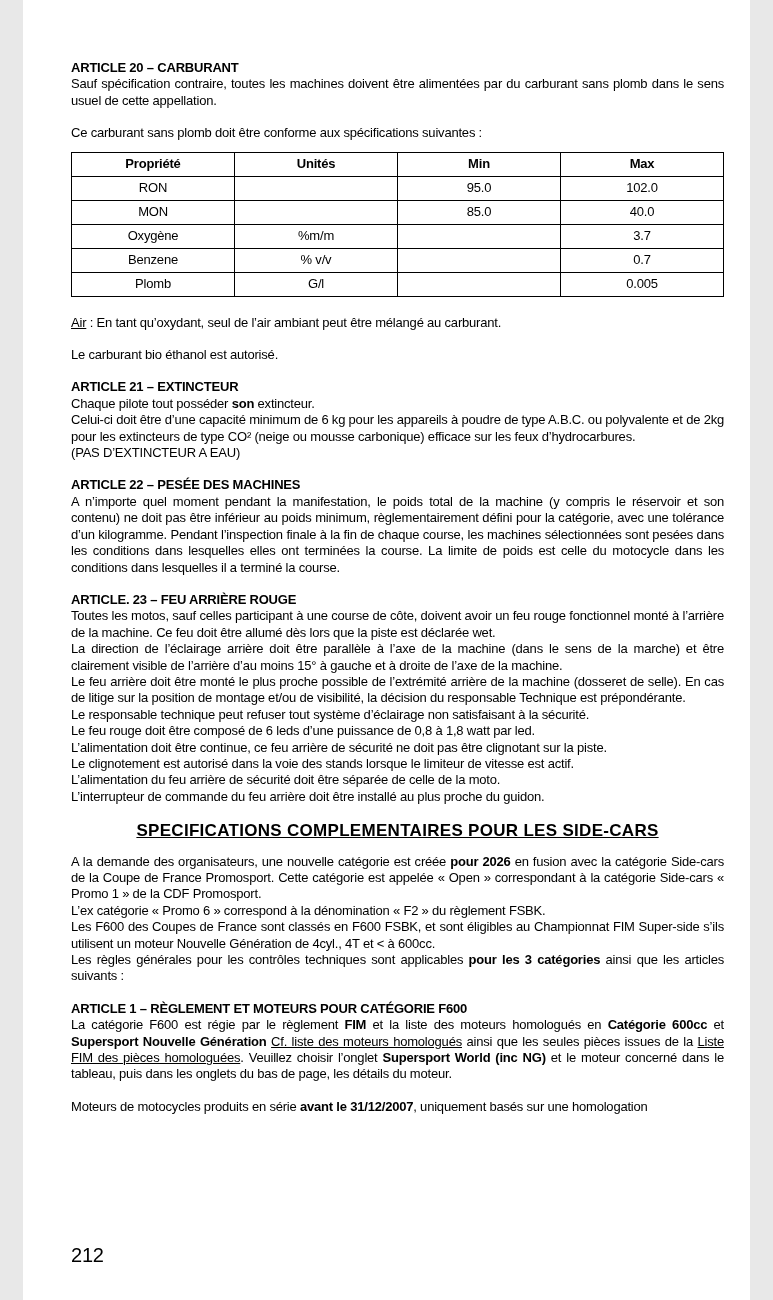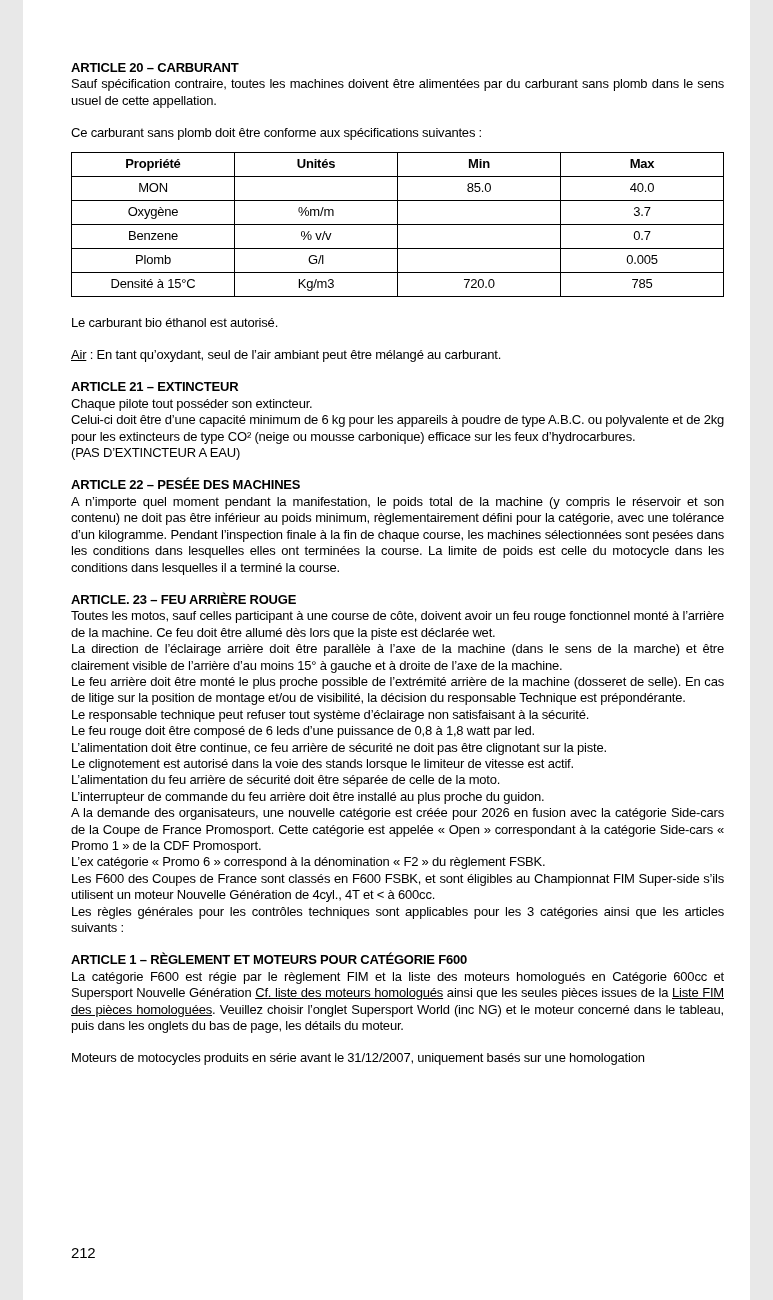--- a/index.html
+++ b/index.html
@@ -19,21 +19,21 @@
     top: 60px;
     width: 653px;
     font-size: 13px;
     line-height: 16.4px;
     letter-spacing: -0.2px;
     text-align: justify;
   }
   .art-title { font-weight: bold; text-align: left; }
   .para { margin: 0; }
   .gap-after { margin-bottom: 16px; }
-  .b { font-weight: normal; }
+  .b { font-weight: bold; }
   .u { text-decoration: underline; }
   table.spec {
     width: 100%;
     border-collapse: collapse;
     margin: 10px 0 18px 0;
     table-layout: fixed;
   }
   table.spec th, table.spec td {
     border: 1.6px solid #000;
     height: 23px;
@@ -49,21 +49,21 @@
     font-weight: bold;
     text-decoration: underline;
     text-align: center;
     letter-spacing: 0.3px;
     margin: 18px 0 14px 0;
   }
   .page-number {
     position: absolute;
     left: 48px;
     top: 1244px;
-    font-size: 15px;
+    font-size: 20px;
     letter-spacing: -0.2px;
   }
 </style>
 </head>
 <body>
 
 <div class="page">
   <div class="content">
 
     <div class="art-title">ARTICLE 20 – CARBURANT</div>
@@ -74,20 +74,26 @@
       <thead>
         <tr>
           <th style="width:25%">Propriété</th>
           <th style="width:25%">Unités</th>
           <th style="width:25%">Min</th>
           <th style="width:25%">Max</th>
         </tr>
       </thead>
       <tbody>
         <tr>
+          <td>RON</td>
+          <td></td>
+          <td>95.0</td>
+          <td>102.0</td>
+        </tr>
+        <tr>
           <td>MON</td>
           <td></td>
           <td>85.0</td>
           <td>40.0</td>
         </tr>
         <tr>
           <td>Oxygène</td>
           <td>%m/m</td>
           <td></td>
           <td>3.7</td>
@@ -97,51 +103,46 @@
           <td>% v/v</td>
           <td></td>
           <td>0.7</td>
         </tr>
         <tr>
           <td>Plomb</td>
           <td>G/l</td>
           <td></td>
           <td>0.005</td>
         </tr>
-        <tr>
-          <td>Densité à 15°C</td>
-          <td>Kg/m3</td>
-          <td>720.0</td>
-          <td>785</td>
-        </tr>
       </tbody>
     </table>
 
+    <p class="para gap-after"><span class="u">Air</span><span> : En tant qu’oxydant, seul de l’air ambiant peut être mélangé au carburant.</span></p>
     <p class="para gap-after">Le carburant bio éthanol est autorisé.</p>
-    <p class="para gap-after"><span class="u">Air</span><span> : En tant qu’oxydant, seul de l’air ambiant peut être mélangé au carburant.</span></p>
 
     <div class="art-title">ARTICLE 21 – EXTINCTEUR</div>
     <p class="para"><span>Chaque pilote tout posséder </span><span class="b">son</span><span> extincteur.</span></p>
     <p class="para">Celui-ci doit être d’une capacité minimum de 6 kg pour les appareils à poudre de type A.B.C. ou polyvalente et de 2kg pour les extincteurs de type CO² (neige ou mousse carbonique) efficace sur les feux d’hydrocarbures.</p>
     <p class="para gap-after">(PAS D’EXTINCTEUR A EAU)</p>
 
     <div class="art-title">ARTICLE 22 – PESÉE DES MACHINES</div>
     <p class="para gap-after">A n’importe quel moment pendant la manifestation, le poids total de la machine (y compris le réservoir et son contenu) ne doit pas être inférieur au poids minimum, règlementairement défini pour la catégorie, avec une tolérance d’un kilogramme. Pendant l’inspection finale à la fin de chaque course, les machines sélectionnées sont pesées dans les conditions dans lesquelles elles ont terminées la course. La limite de poids est celle du motocycle dans les conditions dans lesquelles il a terminé la course.</p>
 
     <div class="art-title">ARTICLE. 23 – FEU ARRIÈRE ROUGE</div>
     <p class="para">Toutes les motos, sauf celles participant à une course de côte, doivent avoir un feu rouge fonctionnel monté à l’arrière de la machine. Ce feu doit être allumé dès lors que la piste est déclarée wet.</p>
     <p class="para">La direction de l’éclairage arrière doit être parallèle à l’axe de la machine (dans le sens de la marche) et être clairement visible de l’arrière d’au moins 15° à gauche et à droite de l’axe de la machine.</p>
     <p class="para">Le feu arrière doit être monté le plus proche possible de l’extrémité arrière de la machine (dosseret de selle). En cas de litige sur la position de montage et/ou de visibilité, la décision du responsable Technique est prépondérante.</p>
     <p class="para">Le responsable technique peut refuser tout système d’éclairage non satisfaisant à la sécurité.</p>
     <p class="para">Le feu rouge doit être composé de 6 leds d’une puissance de 0,8 à 1,8 watt par led.</p>
     <p class="para">L’alimentation doit être continue, ce feu arrière de sécurité ne doit pas être clignotant sur la piste.</p>
     <p class="para">Le clignotement est autorisé dans la voie des stands lorsque le limiteur de vitesse est actif.</p>
     <p class="para">L’alimentation du feu arrière de sécurité doit être séparée de celle de la moto.</p>
     <p class="para">L’interrupteur de commande du feu arrière doit être installé au plus proche du guidon.</p>
 
+    <div class="big-heading">SPECIFICATIONS COMPLEMENTAIRES POUR LES SIDE-CARS</div>
     <p class="para"><span>A la demande des organisateurs, une nouvelle catégorie est créée </span><span class="b">pour 2026</span><span> en fusion avec la catégorie Side-cars de la Coupe de France Promosport. Cette catégorie est appelée « Open » correspondant à la catégorie Side-cars « Promo 1 » de la CDF Promosport.</span></p>
     <p class="para">L’ex catégorie « Promo 6 » correspond à la dénomination « F2 » du règlement FSBK.</p>
     <p class="para">Les F600 des Coupes de France sont classés en F600 FSBK, et sont éligibles au Championnat FIM Super-side s’ils utilisent un moteur Nouvelle Génération de 4cyl., 4T et &lt; à 600cc.</p>
     <p class="para gap-after"><span>Les règles générales pour les contrôles techniques sont applicables </span><span class="b">pour les 3 catégories</span><span> ainsi que les articles suivants :</span></p>
 
     <div class="art-title">ARTICLE 1 – RÈGLEMENT ET MOTEURS POUR CATÉGORIE F600</div>
     <p class="para gap-after"><span>La catégorie F600 est régie par le règlement </span><span class="b">FIM</span><span> et la liste des moteurs homologués en </span><span class="b">Catégorie 600cc</span><span> et </span><span class="b">Supersport Nouvelle Génération</span><span> </span><span class="u">Cf. liste des moteurs homologués</span><span> ainsi que les seules pièces issues de la </span><span class="u">Liste FIM des pièces homologuées</span><span>. Veuillez choisir l’onglet </span><span class="b">Supersport World (inc NG)</span><span> et le moteur concerné dans le tableau, puis dans les onglets du bas de page, les détails du moteur.</span></p>
 
     <p class="para"><span>Moteurs de motocycles produits en série </span><span class="b">avant le 31/12/2007</span><span>, uniquement basés sur une homologation</span></p>
 

